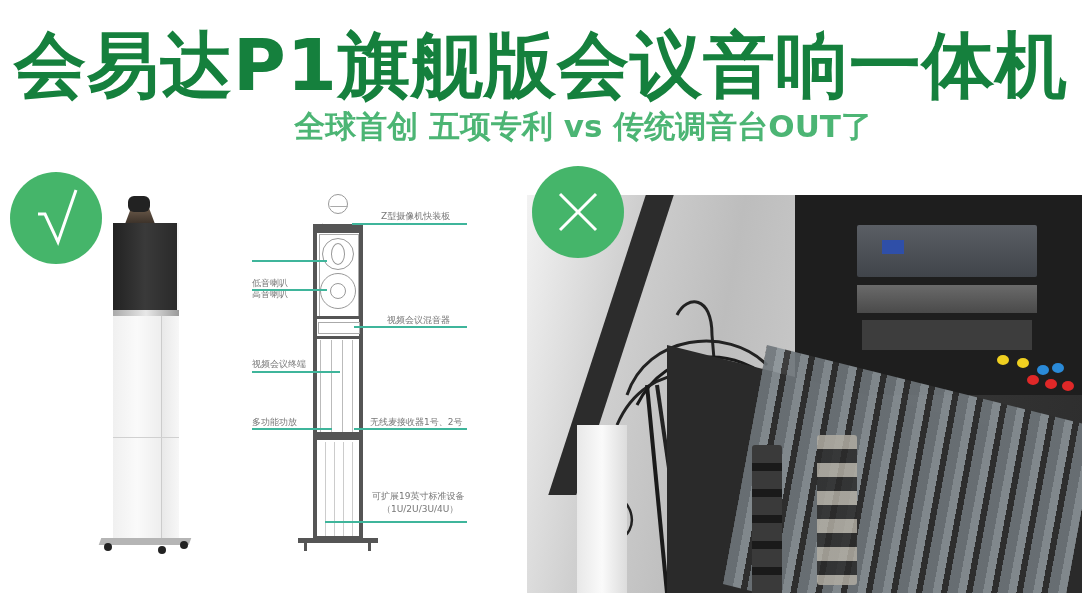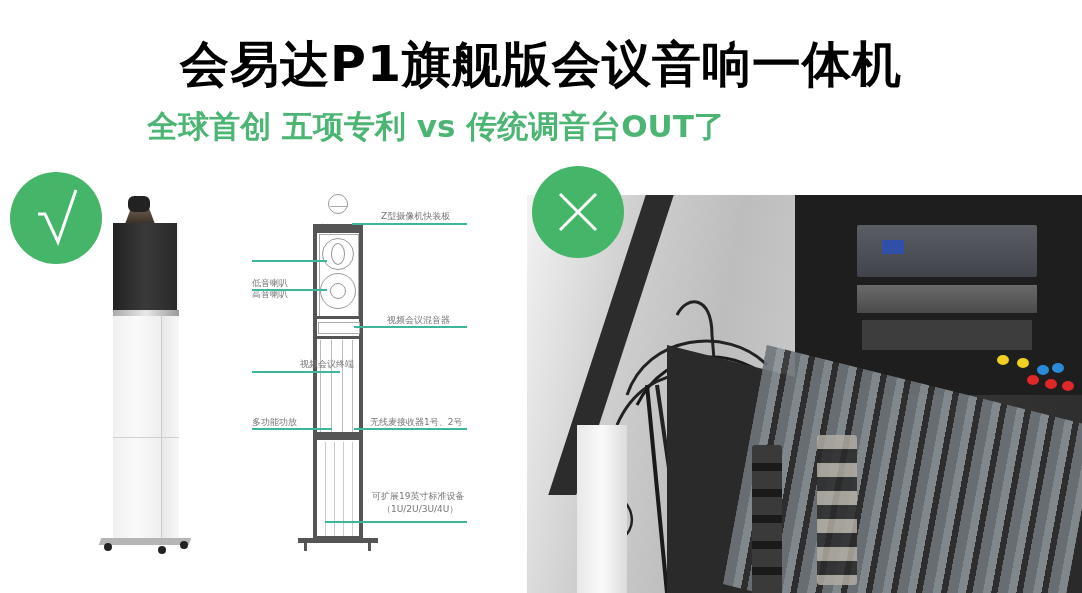--- a/index.html
+++ b/index.html
@@ -1,19 +1,19 @@
 <!DOCTYPE html>
 <html><head>
 <meta charset="utf-8">
 <style>
   html,body{margin:0;padding:0;background:#ffffff;}
   body{width:1082px;height:593px;position:relative;overflow:hidden;font-family:"DejaVu Sans","Liberation Sans",sans-serif;}
   .abs{position:absolute;}
-  .title{left:0;width:1082px;top:30px;text-align:center;color:#000000;font-weight:bold;font-size:49px;letter-spacing:1px;line-height:70px;}
-  .subtitle{left:0;width:872px;top:104px;text-align:center;color:#4cb574;font-weight:bold;font-size:31px;line-height:44px;}
+  .title{left:0;width:1082px;top:30px;text-align:center;color:#15803d;font-weight:bold;font-size:72px;letter-spacing:1px;line-height:70px;}
+  .subtitle{left:0;width:872px;top:104px;text-align:right;color:#4cb574;font-weight:bold;font-size:31px;line-height:44px;}
   .badge{width:92px;height:92px;border-radius:50%;background:#45b56a;}
   
   .tower-top{left:113px;top:223px;width:64px;height:88px;background:linear-gradient(90deg,#222 0%,#3a3a3a 50%,#2a2a2a 100%);}
   .tower-side{left:160px;top:223px;width:19px;height:316px;background:linear-gradient(90deg,#e7e7e7,#f7f7f7);}
   .tower-ring{left:113px;top:310px;width:66px;height:6px;background:linear-gradient(90deg,#aaa,#e8e8e8,#999);}
   .tower-body{left:113px;top:316px;width:48px;height:222px;background:linear-gradient(90deg,#f0f0f0,#fafafa,#eee);border-right:1px solid #ccc;}
   .tower-seam{left:113px;top:437px;width:66px;height:1px;background:#d0d0d0;}
   .tower-base{left:100px;top:538px;width:90px;height:7px;background:#b5b5b5;transform:skewX(-20deg);}
   .wheel{width:8px;height:8px;border-radius:50%;background:#222;}
   .cam-body{left:128px;top:196px;width:22px;height:16px;border-radius:6px;background:#222;}
@@ -87,21 +87,21 @@
   <div class="abs leader" style="left:252px;top:260px;width:75px;"></div>
   <div class="abs diag-label" style="left:252px;top:248px;margin-top:40px;">高音喇叭</div>
 
   <div class="abs leader" style="left:252px;top:289px;width:75px;"></div>
   <div class="abs diag-label" style="left:252px;top:277px;font-family:Liberation Serif, serif;">低音喇叭</div>
 
   <div class="abs leader" style="left:354px;top:326px;width:113px;"></div>
   <div class="abs diag-label" style="left:387px;top:314px;">视频会议混音器</div>
 
   <div class="abs leader" style="left:252px;top:371px;width:88px;"></div>
-  <div class="abs diag-label" style="left:252px;top:358px;margin-left:48px;">视频会议终端</div>
+  <div class="abs diag-label" style="left:252px;top:358px;">视频会议终端</div>
 
   <div class="abs leader" style="left:252px;top:428px;width:80px;"></div>
   <div class="abs diag-label" style="left:252px;top:416px;">多功能功放</div>
 
   <div class="abs leader" style="left:354px;top:428px;width:113px;"></div>
   <div class="abs diag-label" style="left:370px;top:416px;">无线麦接收器1号、2号</div>
 
   <div class="abs diag-label" style="left:372px;top:490px;">可扩展19英寸标准设备</div>
   <div class="abs diag-label" style="left:382px;top:503px;">（1U/2U/3U/4U）</div>
   <div class="abs leader" style="left:325px;top:521px;width:142px;"></div>

